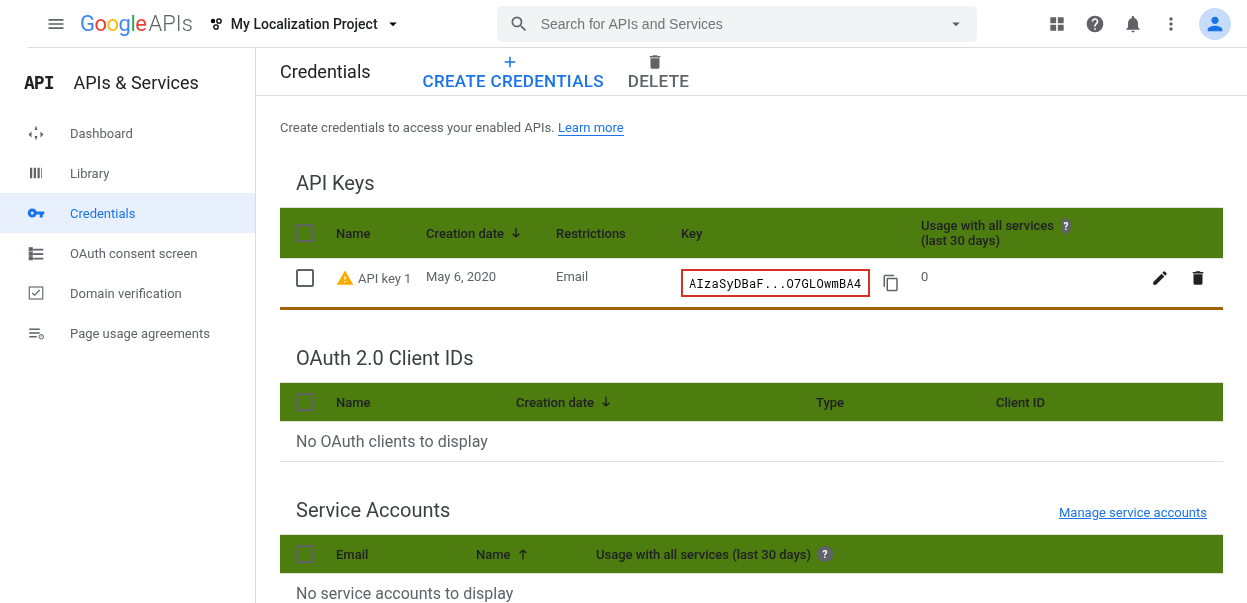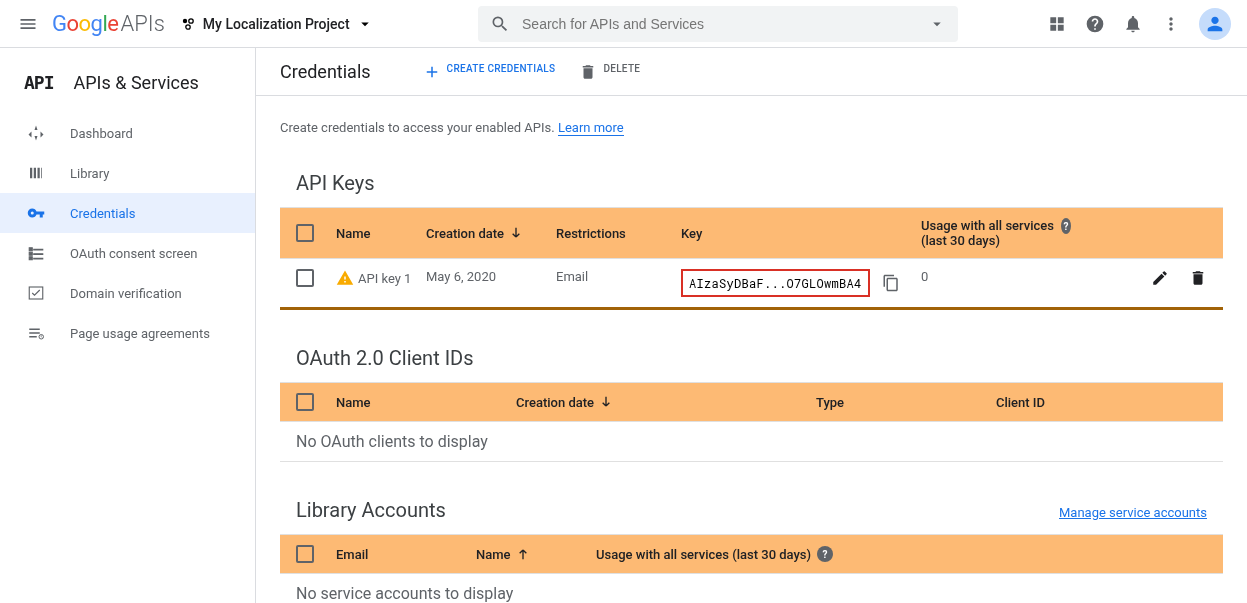--- a/index.html
+++ b/index.html
@@ -1,18 +1,18 @@
 <!DOCTYPE html>
 <html><head>
   <meta charset="utf-8">
   <style>
     * { box-sizing: border-box; margin: 0; padding: 0; }
     body { font-family: 'Google Sans', Roboto, Arial, sans-serif; font-size: 13px; color: #202124; background: #fff; }
     
-    .topbar { height: 48px; display: flex; align-items: center; padding: 0 16px; border-bottom: 1px solid #dadce0; }
+    .topbar { height: 48px; display: flex; align-items: center; padding: 0 16px; border-bottom: 1px solid #dadce0; margin-left: 28px; }
     .topbar .menu-btn { width: 24px; height: 24px; display: flex; align-items: center; justify-content: center; margin-right: 12px; cursor: pointer; }
     .logo { display: flex; align-items: center; margin-right: 16px; }
     .logo-text { font-size: 22px; font-weight: 400; letter-spacing: -0.5px; }
     .logo-apis { color: #5f6368; font-size: 22px; font-weight: 300; margin-left: 2px; }
     .project-selector { display: flex; align-items: center; cursor: pointer; margin-right: auto; }
     .project-dots { margin-right: 6px; font-size: 16px; }
     .project-name { font-size: 14px; font-weight: 500; margin-right: 6px; }
     .searchbox { flex: 0 0 480px; height: 36px; background: #f1f3f4; border-radius: 4px; display: flex; align-items: center; padding: 0 12px; margin-left: 60px; margin-right: auto; }
     .searchbox input { border: none; background: transparent; flex: 1; font-size: 14px; color: #404040; outline: none; margin-left: 12px; }
     .topbar .icons { display: flex; align-items: center; gap: 18px; margin-left: auto; }
@@ -23,33 +23,33 @@
     .sidebar { width: 256px; border-right: 1px solid #dadce0; padding-top: 12px; }
     .sidebar-title { display: flex; align-items: center; padding: 12px 24px 20px 24px; font-size: 18px; color: #202124; font-weight: 400;}
     .sidebar-title .api-logo { font-family: monospace; font-weight: bold; font-size: 18px; margin-right: 20px; letter-spacing: -1px;}
     .nav-item { display: flex; align-items: center; height: 40px; padding: 0 24px; cursor: pointer; color: #5f6368; font-size: 13px;}
     .nav-item.active { background: #e8f0fe; color: #1a73e8; }
     .nav-item .nav-icon { width: 24px; margin-right: 22px; display: flex; justify-content: center; }
     
     .content { flex: 1; padding: 0; overflow: auto; }
     .content-header { display: flex; align-items: center; height: 48px; padding: 0 24px; border-bottom: 1px solid #dadce0; gap: 24px;}
     .content-title { font-size: 18px; font-weight: 400; margin-right: 28px;}
-    .hdr-btn { display: flex; align-items: flex-start; color: #1a73e8; font-weight: 500; font-size: 10px; cursor: pointer; text-transform: uppercase; letter-spacing: 0.3px; }
+    .hdr-btn { display: flex; align-items: center; color: #1a73e8; font-weight: 500; font-size: 17px; cursor: pointer; text-transform: uppercase; letter-spacing: 0.3px; flex-direction: column; }
     .hdr-btn.gray { color: #5f6368; }
     .hdr-btn svg { margin-right: 6px; }
     
     .body { padding: 24px; }
     .intro { font-size: 13px; color: #5f6368; margin-bottom: 36px; }
     .intro a { color: #1a73e8; text-decoration: none; border-bottom: 1px solid #1a73e8; }
     
     .section-title { font-size: 20px; font-weight: 400; color: #3c4043; margin-bottom: 12px; margin-left: 16px;}
     .section-head-row { display: flex; align-items: baseline; justify-content: space-between; margin-bottom: 12px;}
     .section-link { color: #1a73e8; font-size: 13px; text-decoration: underline; margin-right: 16px;}
     
-    .tbl-head { display: flex; align-items: center; background: #fdba74; border-top: 1px solid #e0e0e0; border-bottom: 1px solid #e0e0e0; padding: 10px 16px; font-weight: 500; color: #202124; font-size: 13px;}
+    .tbl-head { display: flex; align-items: center; background: #4d7c0f; border-top: 1px solid #e0e0e0; border-bottom: 1px solid #e0e0e0; padding: 10px 16px; font-weight: 500; color: #202124; font-size: 13px;}
     .tbl-row { display: flex; align-items: flex-start; border-bottom: 3px solid #a16207; padding: 10px 16px; color: #5f6368; font-size: 13px;}
     .col-check { width: 40px; }
     .col-name { width: 90px; display:flex; align-items: center; gap: 4px;}
     .col-date { width: 130px; display: flex; align-items: center; gap: 4px;}
     .col-restr { width: 125px; }
     .col-key { width: 240px; display:flex; align-items: center; gap: 12px;}
     .col-usage { width: 150px; display: flex; align-items: flex-start; gap: 6px;}
     .col-actions { flex: 1; display: flex; justify-content: flex-end; gap: 20px; }
     .col-name2 { width: 180px; }
     .col-date2 { width: 300px; display: flex; align-items:center; gap: 4px;}
@@ -278,21 +278,21 @@
             </svg>
         </div>
         <div class="col-type">Type</div>
         <div class="col-clientid">Client ID</div>
       </div>
       <div class="empty-row">No OAuth clients to display</div>
 
       <div class="section-gap"></div>
 
       <div class="section-head-row">
-        <div class="section-title" style="margin-bottom:0">Library Accounts</div>
+        <div class="section-title" style="margin-bottom:0">Service Accounts</div>
         <a href="#" class="section-link">Manage service accounts</a>
       </div>
       <div class="tbl-head">
         <div class="col-check">
             <div class="checkbox"></div>
           </div>
         <div class="col-email">Email</div>
         <div class="col-saname">
           <span>Name</span>
           <svg width="16" height="16" viewBox="0 0 24 24">

